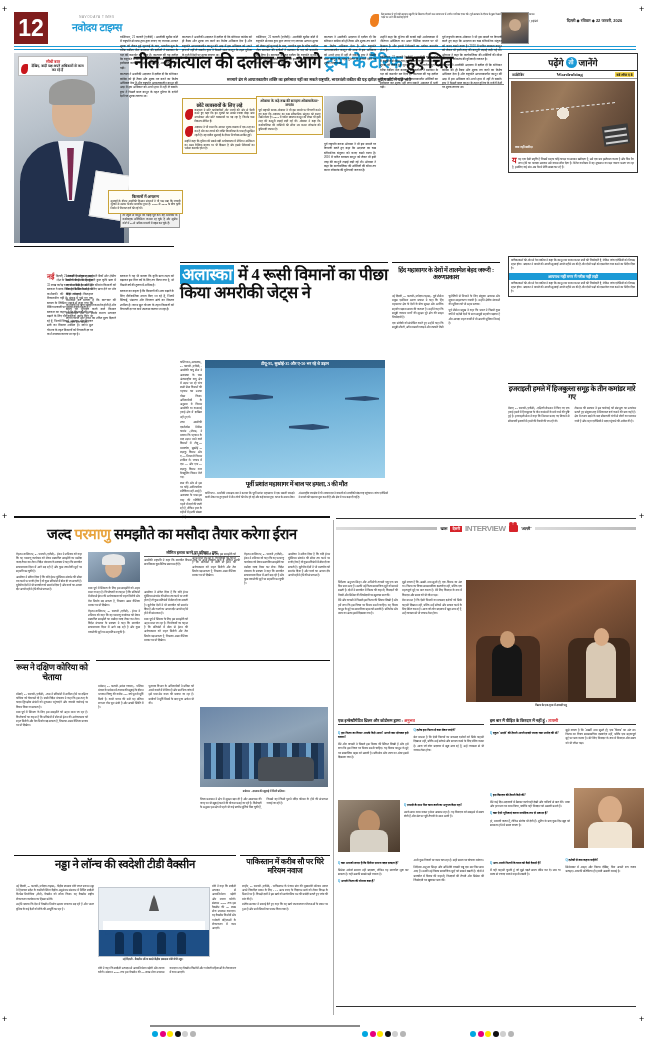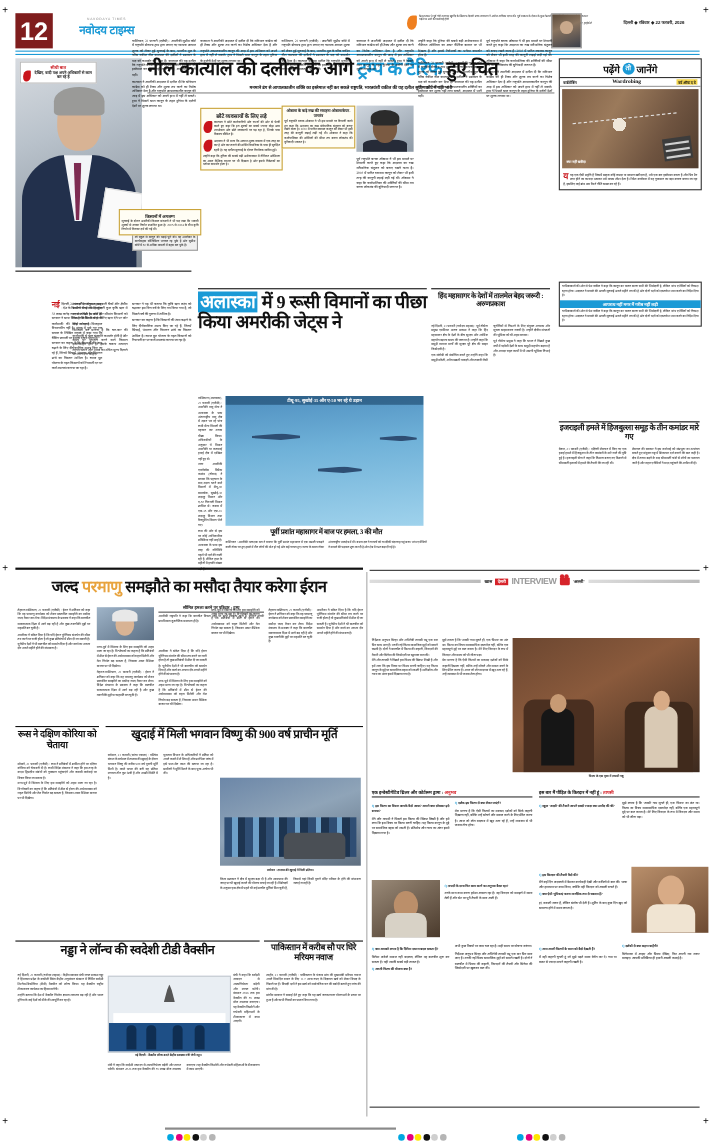--- a/index.html
+++ b/index.html
@@ -321,21 +321,21 @@
     <p>आंकड़ों के अनुसार, सहकारी बैंकों और क्षेत्रीय ग्रामीण बैंकों की हिस्सेदारी कुल कृषि ऋण में लगातार बढ़ी है। छोटे और सीमांत किसानों को किसान क्रेडिट कार्ड के जरिए ऋण देने पर जोर दिया जा रहा है।</p>
     <p>विशेषज्ञों का मानना है कि बार-बार की कर्जमाफी से ऋण संस्कृति कमजोर होती है और समय पर भुगतान करने वाले किसान हतोत्साहित होते हैं। इसके बजाय उत्पादन लागत घटाने और उपज का उचित मूल्य दिलाने पर ध्यान देना चाहिए।</p>
   </div>
   <div class="body-txt" style="position:absolute;left:120px;top:274px;width:54px;">
     <p>सरकार ने यह भी बताया कि कृषि ऋण लक्ष्य को बढ़ाकर इस वित्त वर्ष के लिए तय किया गया है, जो पिछले वर्ष की तुलना में अधिक है।</p>
     <p>सरकार का कहना है कि किसानों की आय बढ़ाने के लिए दीर्घकालिक उपाय किए जा रहे हैं, जिनमें सिंचाई, भंडारण और विपणन ढांचे का विस्तार शामिल है। ब्याज छूट योजना के तहत किसानों को रियायती दर पर कर्ज उपलब्ध कराया जा रहा है।</p>
   </div>
 
   <div class="hline2" style="left:180px;top:262px;width:208px;"></div>
   <div class="sec-hd" style="position:absolute;left:180px;top:266px;width:208px;font-size:16.5px;line-height:1.1;">
-    <span class="hl-b">अलास्का</span><span> में 9 रूसी विमानों का पीछा किया अमरीकी जेट्स ने</span>
+    <span class="hl-b">अलास्का</span><span> में 4 रूसी विमानों का पीछा किया अमरीकी जेट्स ने</span>
   </div>
 
   <div class="body-txt" style="position:absolute;left:180px;top:360px;width:22px;font-size:2.9px;">
     <p>वाशिंगटन (अलास्का), 21 फरवरी (एजेंसी) : अमरीकी वायु सेना ने अलास्का के पास अंतरराष्ट्रीय वायु क्षेत्र में उड़ान भर रहे पांच रूसी सैन्य विमानों की पहचान कर उनका पीछा किया। अधिकारियों के अनुसार ये विमान अमरीकी या कनाडाई हवाई क्षेत्र में दाखिल नहीं हुए थे।</p>
     <p>उत्तर अमरीकी एयरोस्पेस डिफेंस कमांड (नोराड) ने बताया कि पहचान के बाद उड़ान भरने वाले विमानों में टीयू-95 बमवर्षक, सुखोई-35 लड़ाकू विमान और ए-50 निगरानी विमान शामिल थे। जवाब में एफ-35 और एफ-16 लड़ाकू विमान तथा रिफ्यूलिंग विमान भेजे गए।</p>
     <p>रूस की ओर से इस पर कोई आधिकारिक प्रतिक्रिया नहीं आई है। अलास्का के पास इस तरह की गतिविधि पहले भी दर्ज की जाती रही है, लेकिन हाल के महीनों में इनकी संख्या बढ़ी है।</p>
   </div>
 
   <div class="jets">
     <div class="jets-cap">टीयू-95, सुखोई-35 और ए-50 भर रहे थे उड़ान</div>
@@ -406,21 +406,20 @@
   </div>
 
   <div class="hline2" style="left:14px;top:660px;width:76px;"></div>
   <div class="sec-hd" style="position:absolute;left:14px;top:663px;width:76px;font-size:8.6px;text-align:center;line-height:1.12;">रूस ने दक्षिण कोरिया को चेताया</div>
   <div class="body-txt" style="position:absolute;left:16px;top:692px;width:72px;font-size:2.9px;">
     <p>मॉस्को, 21 फरवरी (एजेंसी) : रूस ने प्रतिबंधों में शामिल होने पर दक्षिण कोरिया को चेतावनी दी है। रूसी विदेश मंत्रालय ने कहा कि इस तरह के कदम द्विपक्षीय संबंधों को नुकसान पहुंचाएंगे और जवाबी कार्रवाई पर विचार किया जा सकता है।</p>
     <p>मध्य-पूर्व में स्थिरता के लिए इस समझौते को अहम माना जा रहा है। विश्लेषकों का कहना है कि प्रतिबंधों में ढील से ईरान की अर्थव्यवस्था को राहत मिलेगी और तेल निर्यात बढ़ सकता है, जिसका असर वैश्विक बाजार पर भी दिखेगा।</p>
   </div>
 
   <div class="hline2" style="left:96px;top:660px;width:234px;"></div>
-  <div class="sec-hd" style="position:absolute;left:96px;top:663px;width:234px;font-size:10.6px;text-align:center;">खुदाई में मिली भगवान विष्णु की 900 वर्ष प्राचीन मूर्ति</div>
   <div class="body-txt" style="position:absolute;left:98px;top:684px;width:96px;font-size:2.9px;column-count:2;column-gap:5px;">
     <p>बर्धमान, 21 फरवरी (सांध्य ज्वाला) : पश्चिम बंगाल के बर्धमान में तालाब की खुदाई के दौरान भगवान विष्णु की करीब 900 वर्ष पुरानी मूर्ति मिली है। काले पत्थर की बनी यह प्रतिमा लगभग तीन फुट ऊंची है और अच्छी स्थिति में है।</p>
     <p>पुरातत्व विभाग के अधिकारियों ने प्रतिमा को अपने कब्जे में ले लिया है और प्रारंभिक जांच में इसे पाल-सेन काल की बताया जा रहा है। ग्रामीणों ने मूर्ति मिलने के बाद पूजा-अर्चना भी की।</p>
   </div>
   <div class="idol">
     <div class="crowd"></div>
       <div class="stone"></div>
   </div>
   <div class="tiny-cap" style="position:absolute;left:200px;top:789px;width:128px;">बर्धमान : तालाब की खुदाई में मिली प्रतिमा।</div>
   <div class="body-txt" style="position:absolute;left:200px;top:797px;width:128px;font-size:2.9px;column-count:2;column-gap:5px;">

